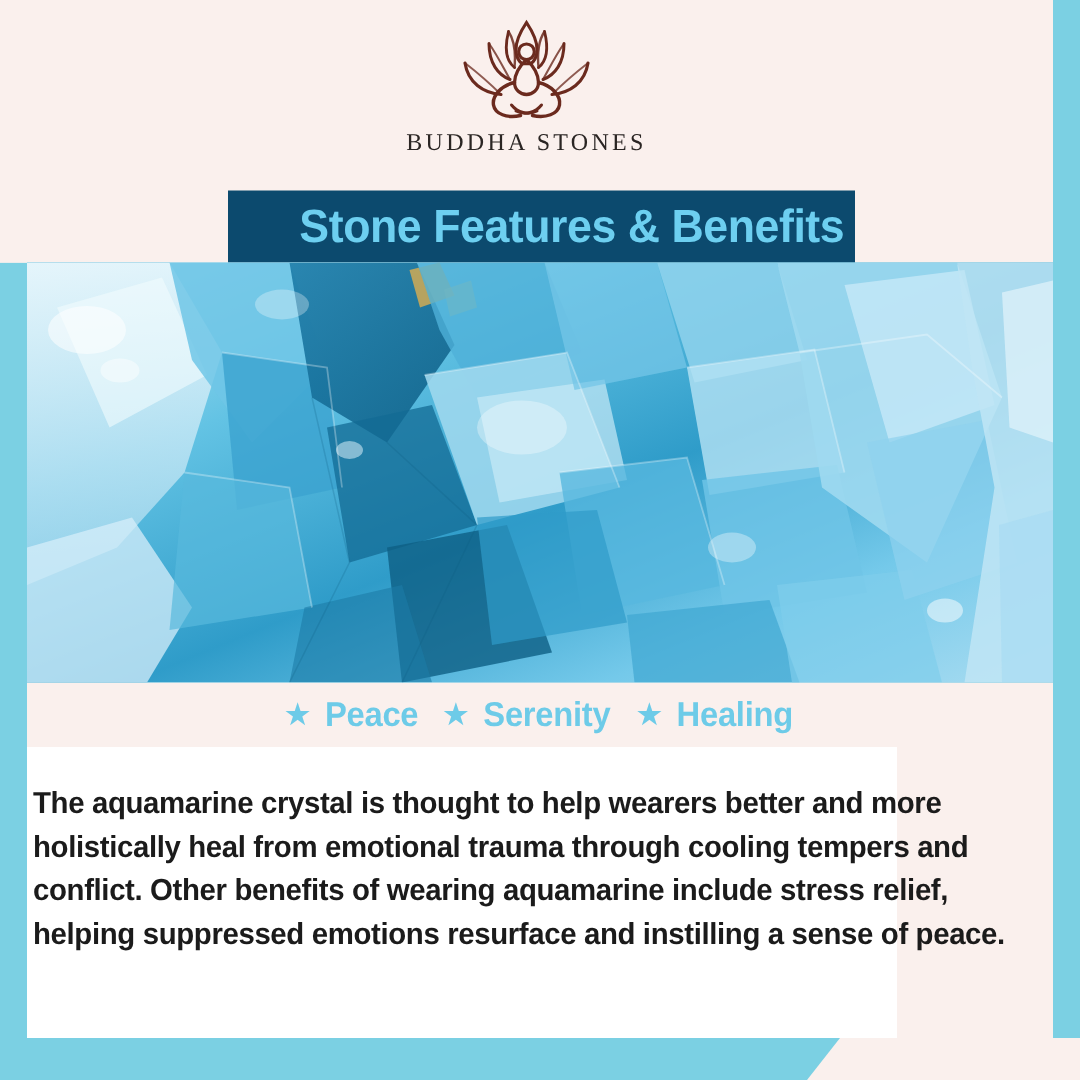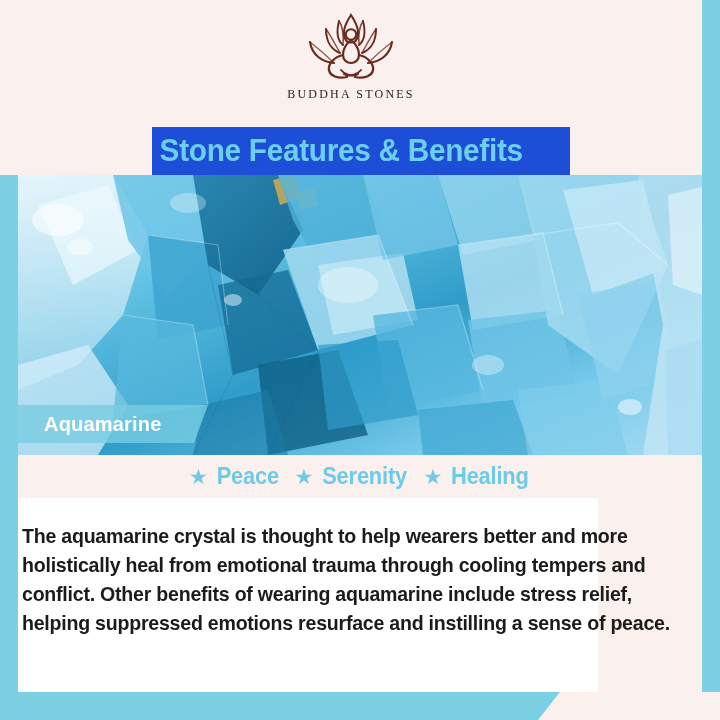--- a/index.html
+++ b/index.html
@@ -81,36 +81,36 @@
     text-align: center;
   }
   .logo-mark {
     display: block;
     margin: 0 auto;
   }
   .logo-text {
     display: block;
     margin-top: 1px;
     font-family: "Liberation Serif", serif;
-    font-size: 12px;
+    font-size: 16px;
     letter-spacing: 2.2px;
     color: #2a2523;
     text-align: center;
   }
 
   .title-banner {
     position: absolute;
     top: 127px;
     left: 152px;
     width: 418px;
     height: 48px;
-    background: #1d4ed8;
+    background: #0c4a6e;
     display: flex;
     align-items: center;
-    justify-content: flex-start;
+    justify-content: flex-end;
   }
   .title-text {
     font-family: "Liberation Sans Narrow", "Liberation Sans", sans-serif;
     font-size: 31px;
     font-weight: bold;
     letter-spacing: -0.3px;
     color: #6dcff0;
     white-space: nowrap;
     transform: scaleX(0.96);
   }
@@ -336,23 +336,20 @@
         <path d="M105,140 L175,150 L190,230"></path>
         <path d="M355,140 L440,130 L465,215"></path>
       </g>
       <g stroke="#0d5b80" stroke-opacity="0.22" stroke-width="1" fill="none">
         <path d="M240,120 L300,175 L250,280"></path>
         <path d="M190,90 L215,200 L175,280"></path>
       </g>
     </svg>
   </div>
 
-  <div class="stone-label">
-    <span>Aquamarine</span>
-  </div>
 
   <div class="benefits">
     <div class="benefit">
       <span class="star">★</span>
       <span class="blabel">Peace</span>
     </div>
     <div class="benefit">
       <span class="star">★</span>
       <span class="blabel">Serenity</span>
     </div>

